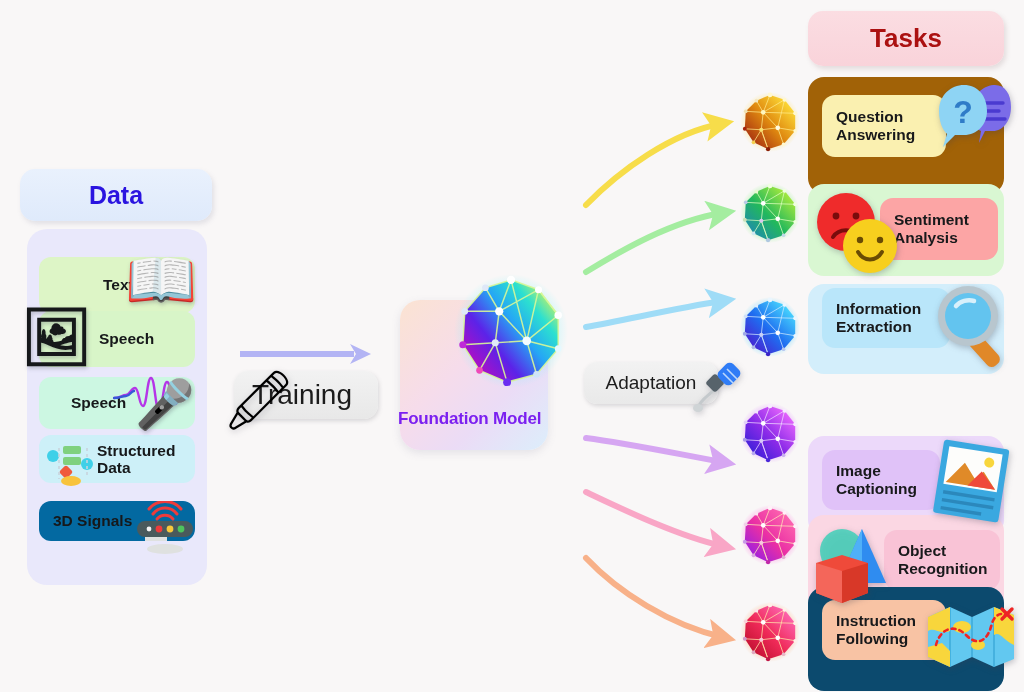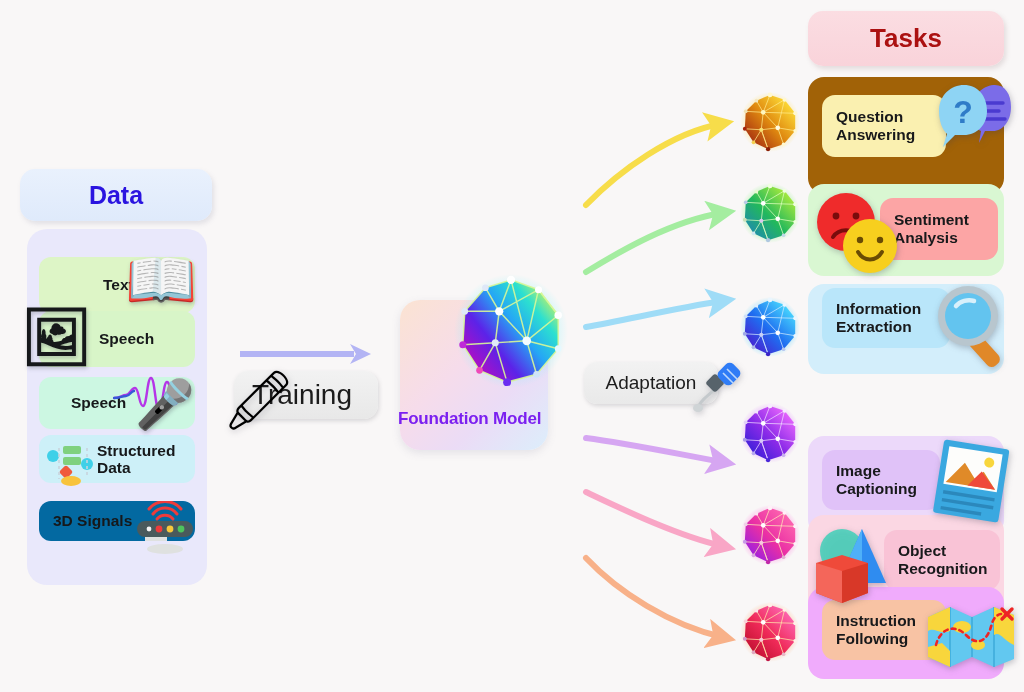--- a/index.html
+++ b/index.html
@@ -567,21 +567,21 @@
     <svg class="task-emoji" style="left:2px;top:4px;" width="92" height="92" viewBox="0 0 92 92">
       <circle cx="32" cy="32" r="22" fill="#3fd0b8" opacity=".85"></circle>
       <path d="M52,10 L76,64 L28,64 Z" fill="#2f8cf0"></path>
       <path d="M52,10 L52,64 L28,64 Z" fill="#4fb0f8"></path>
       <path d="M6,44 L32,36 L58,44 L58,74 L32,84 L6,74 Z" fill="#ef4a3a"></path>
       <path d="M6,44 L32,52 L32,84 L6,74 Z" fill="#f4665a"></path>
       <path d="M32,52 L58,44 L58,74 L32,84 Z" fill="#d83828"></path>
     </svg>
   </div>
 
-  <div class="task-card" style="top:587px;height:92px;background:#f0abfc;">
+  <div class="task-card" style="top:587px;height:104px;background:#0c4a6e;">
     <div class="task-inner" style="top:13px;width:124px;height:60px;background:#f8c3a4;">
       <span>Instruction
 Following</span>
     </div>
     <svg class="task-emoji" style="left:118px;top:14px;" width="90" height="72" viewBox="0 0 90 72">
       <path d="M2,16 L24,6 L46,16 L68,6 L88,14 L88,58 L68,66 L46,56 L24,66 L2,56 Z" fill="#62c8f0"></path>
       <path d="M24,6 L24,66 M46,16 L46,56 M68,6 L68,66" stroke="#3aa8d8" stroke-width="1.4" fill="none"></path>
       <path d="M2,16 L24,6 L24,30 C14,34 8,26 2,30 Z" fill="#f8d63c"></path>
       <path d="M68,6 L88,14 L88,44 C78,40 74,30 68,34 Z" fill="#f8d63c"></path>
       <path d="M2,46 L16,42 L24,50 L24,66 L2,56 Z" fill="#f8d63c"></path>

